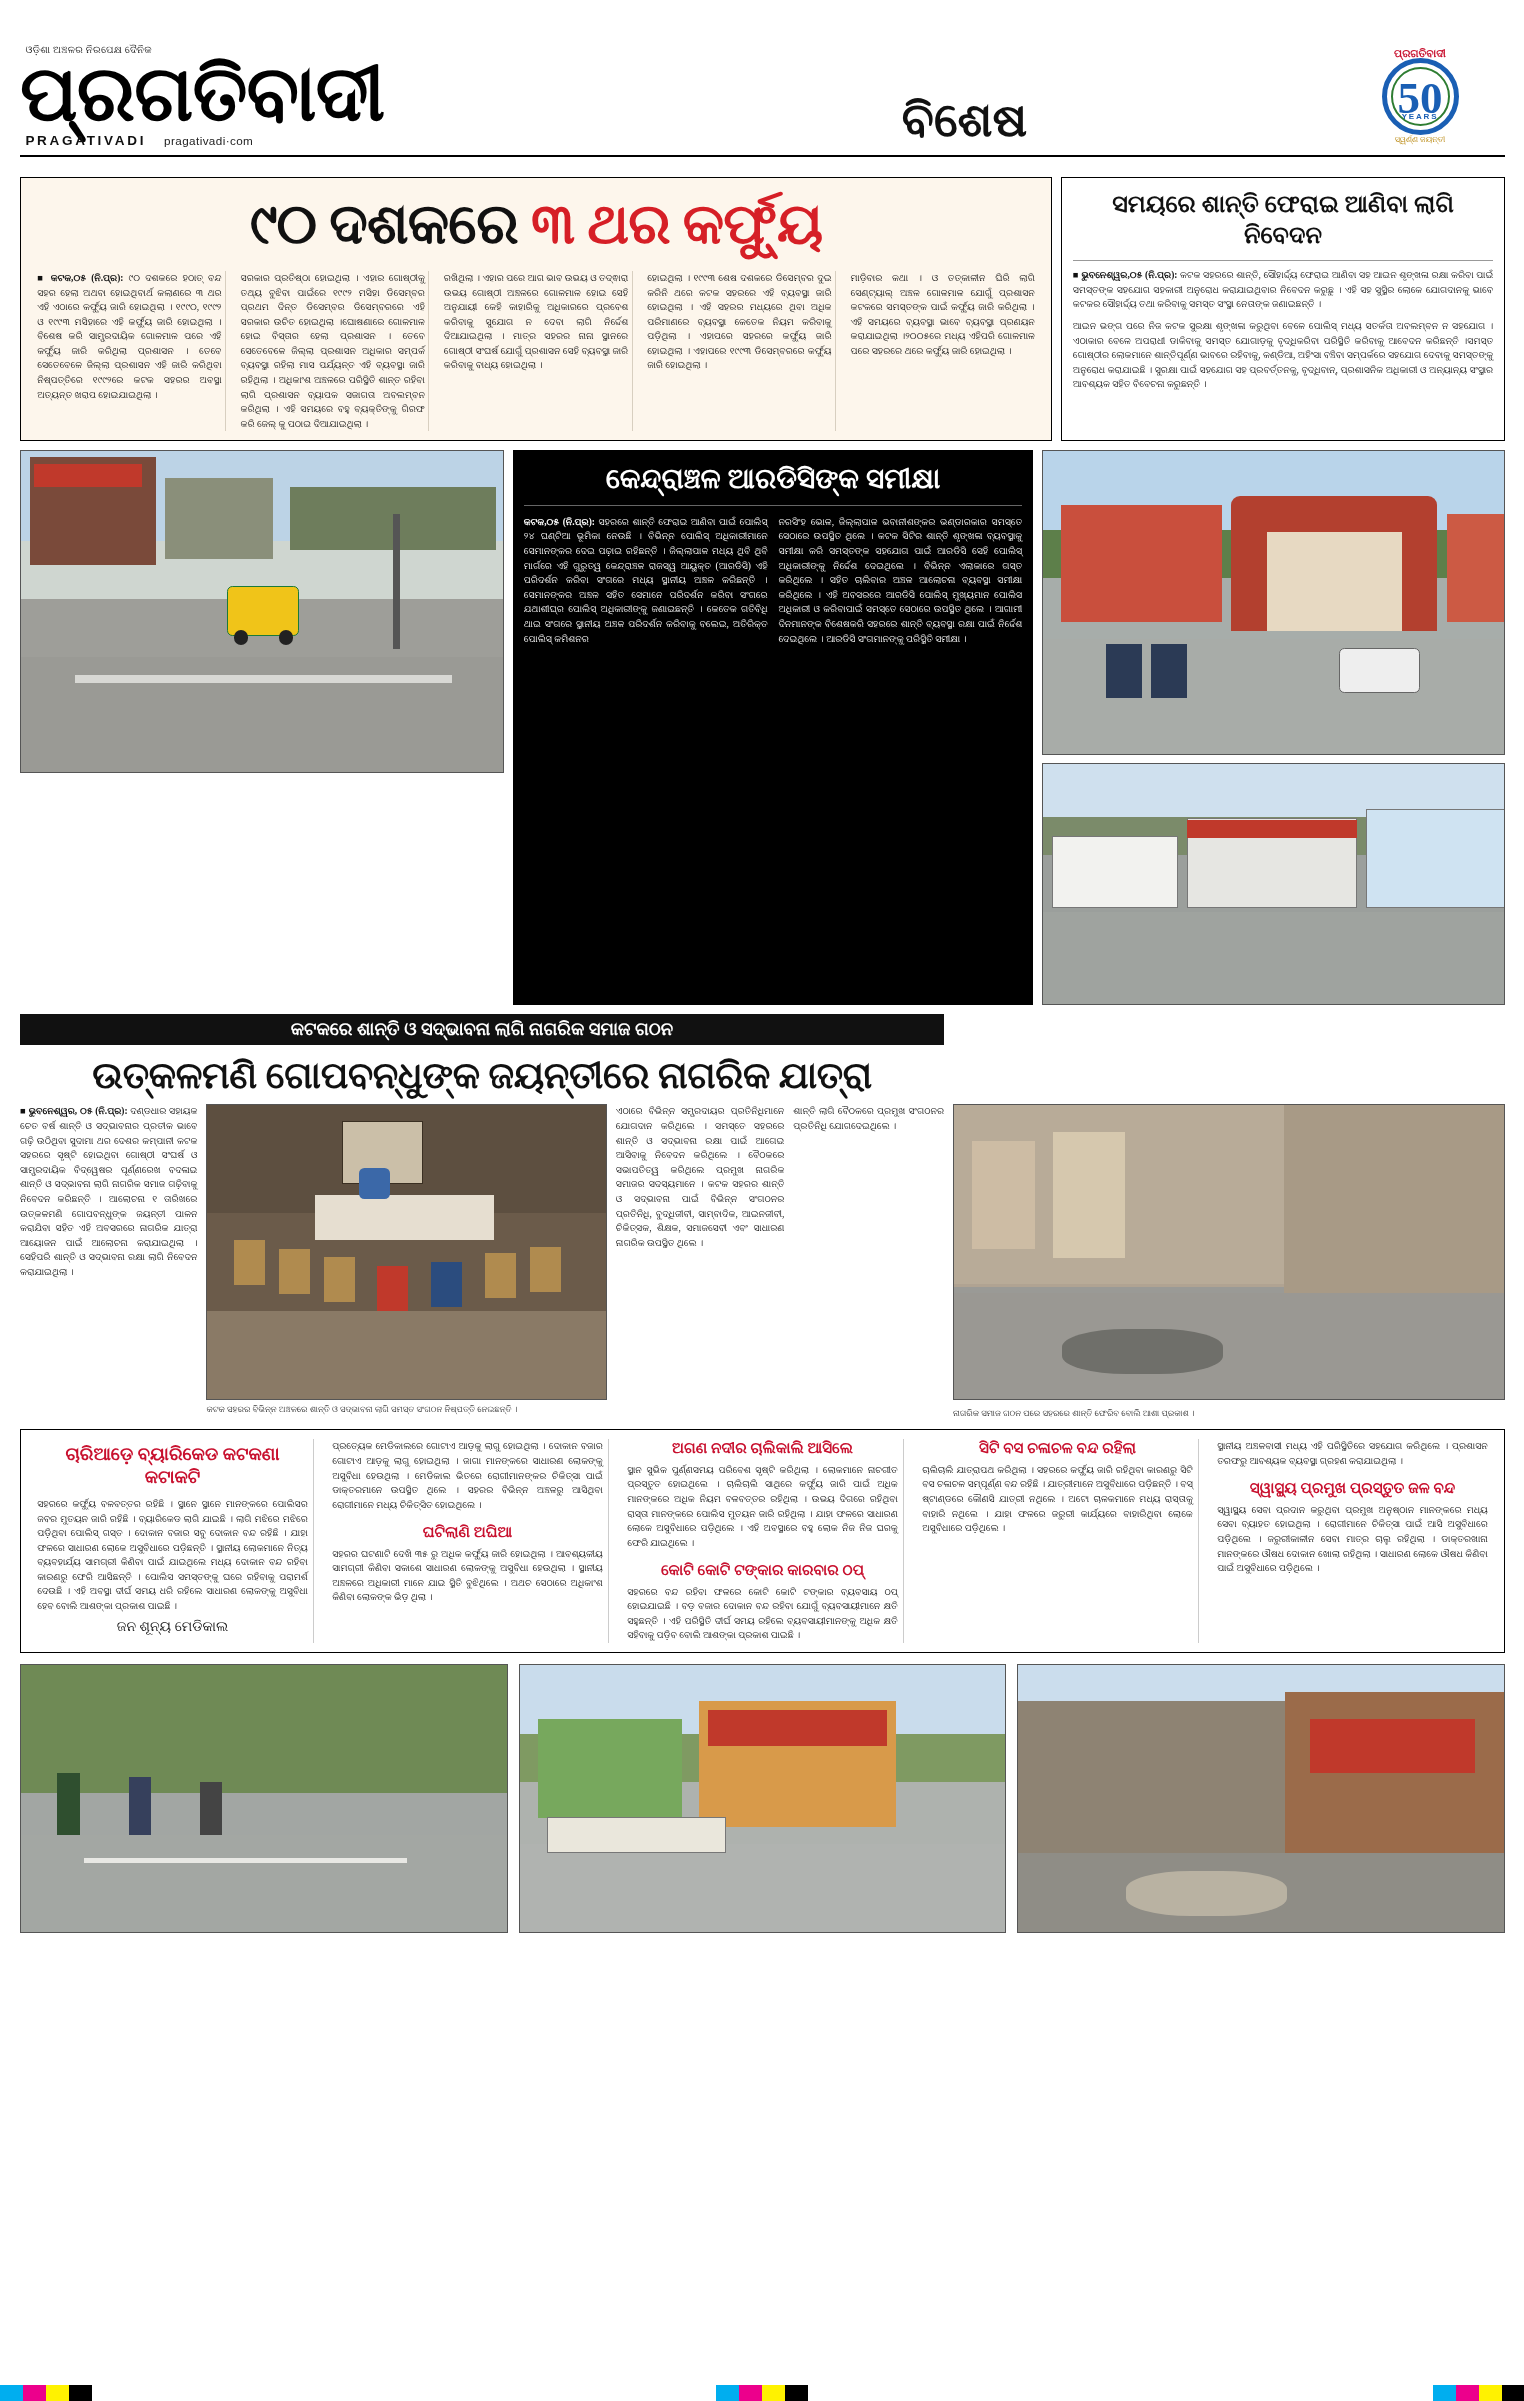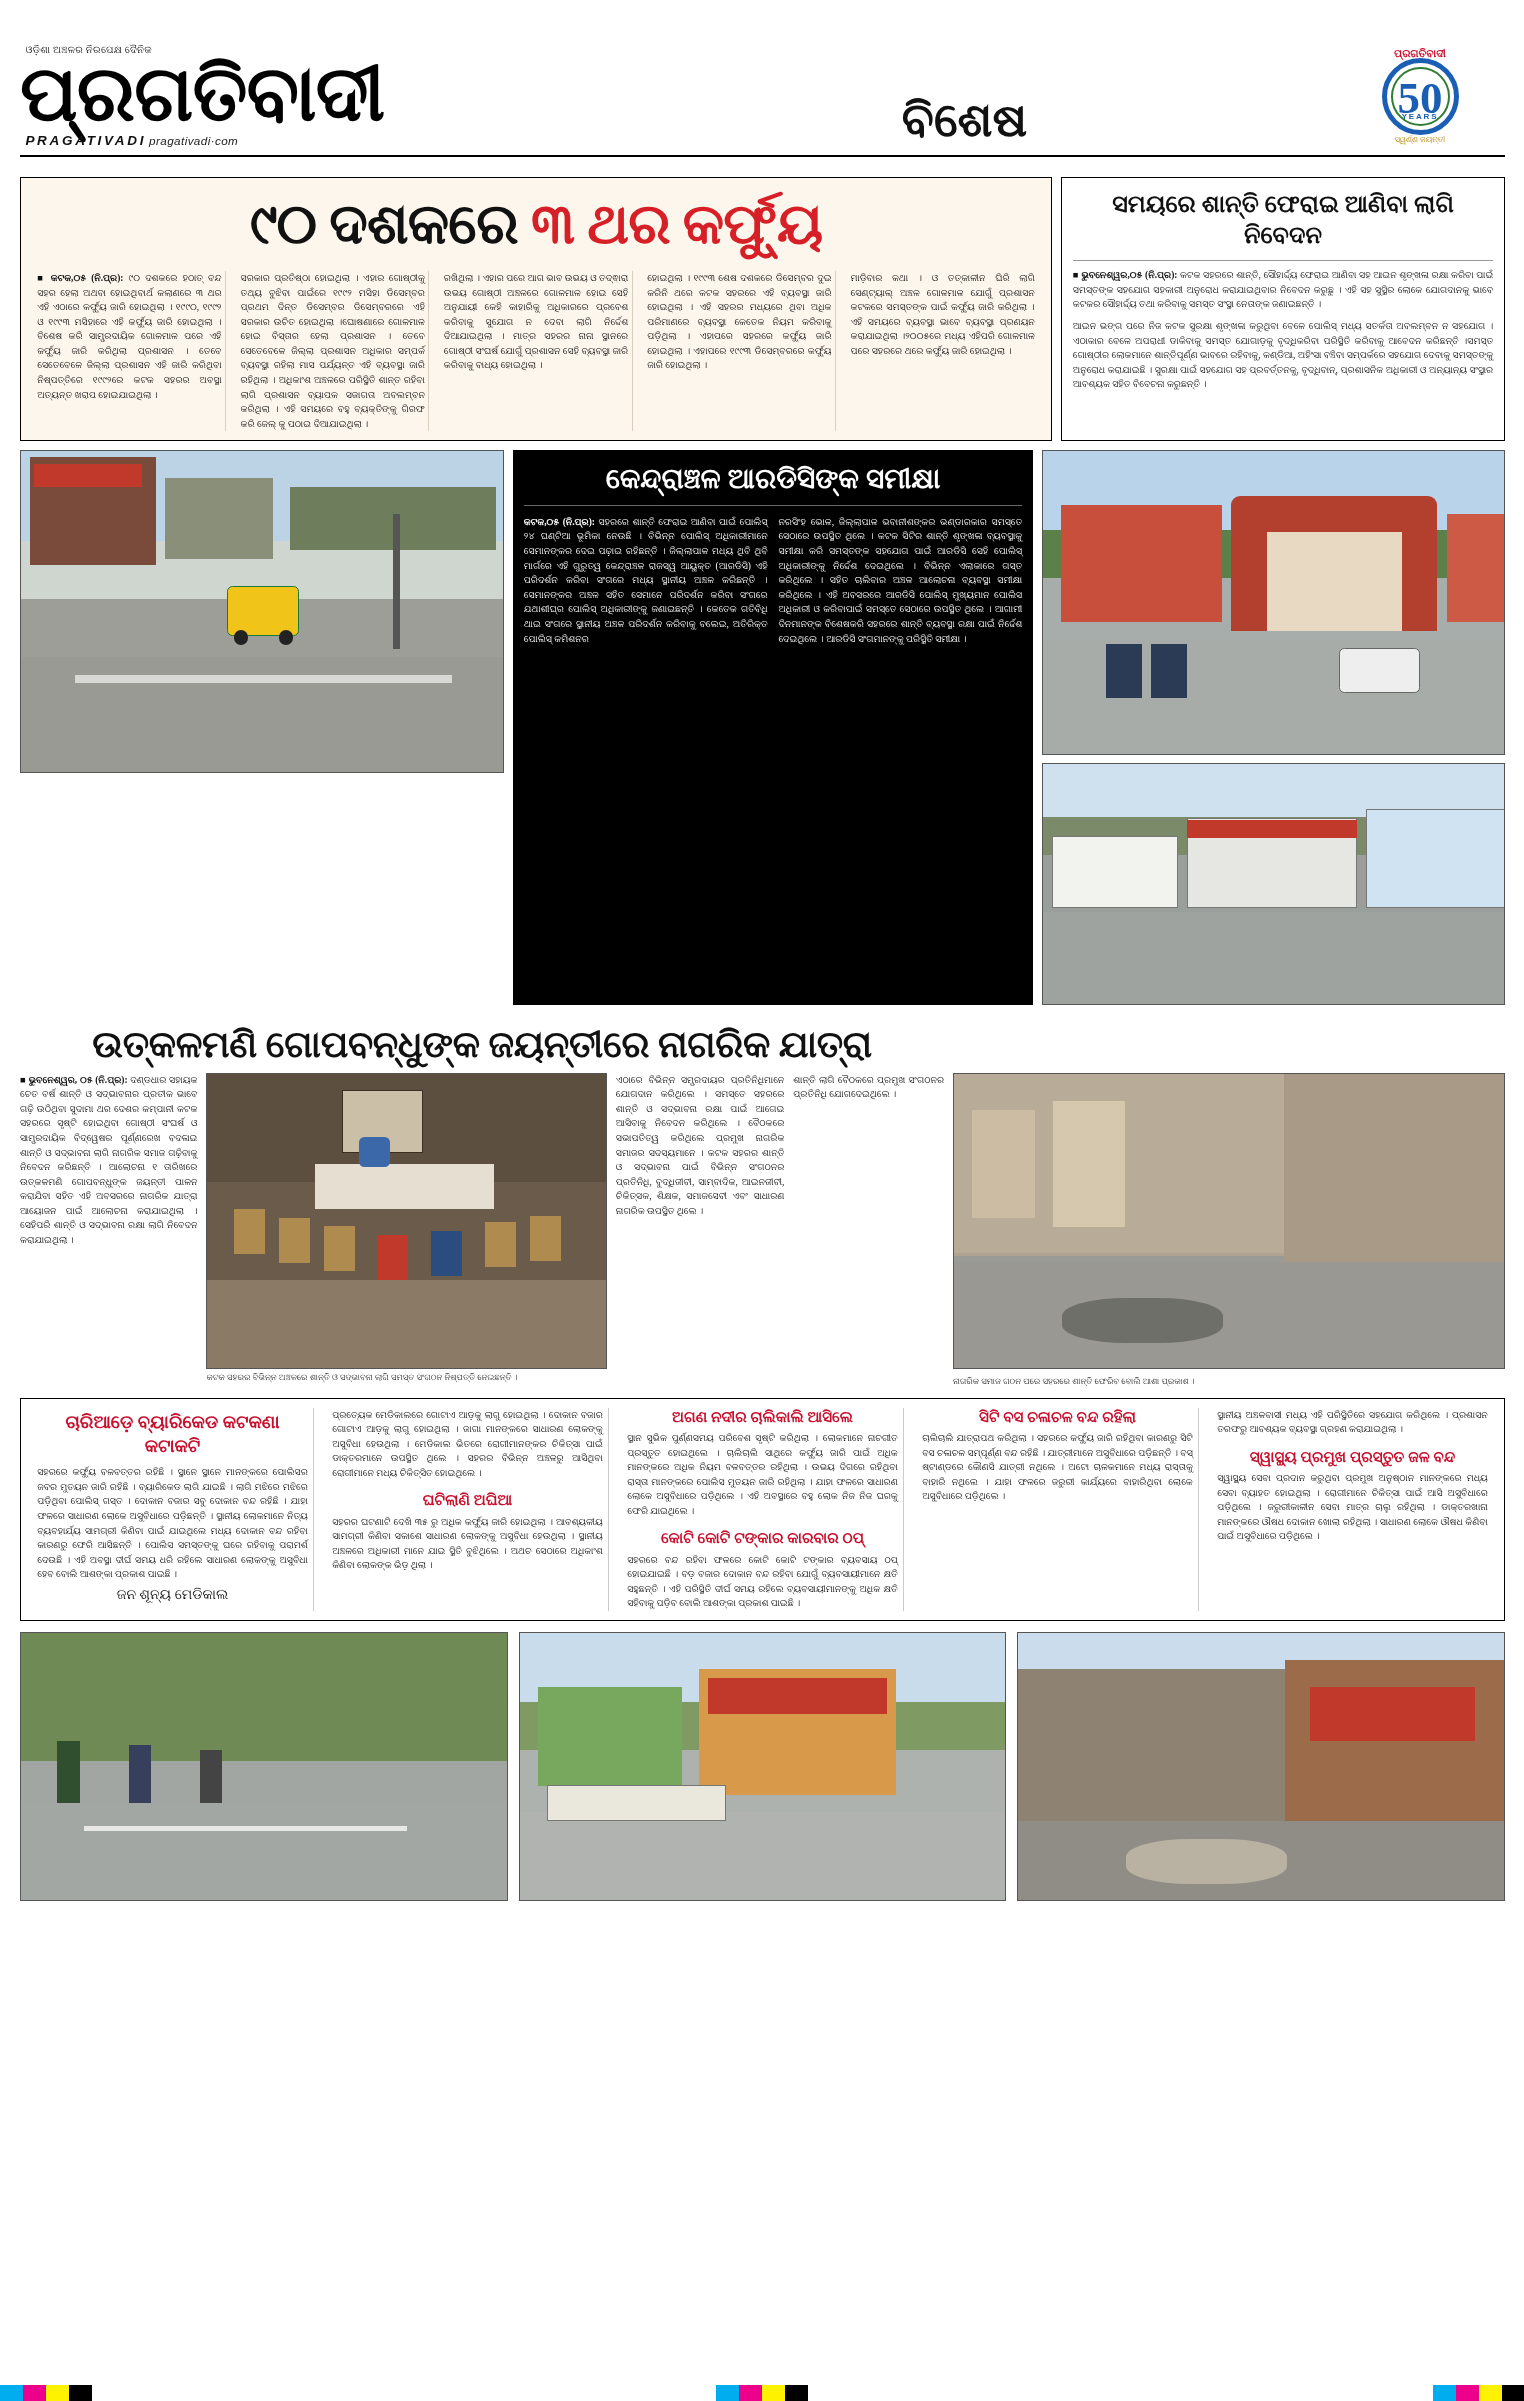--- a/index.html
+++ b/index.html
@@ -15,21 +15,21 @@
   .page { width:1525px; height:2401px; position:relative; padding:12.6px 20px 0 20px; }
 
   
   .masthead { display:flex; align-items:flex-end; justify-content:space-between; height:135px; position:relative; }
   .mh-left { width:574px; }
   .mh-tagline { font-size:10px; letter-spacing:0.3px; color:#222; margin:3.6px 0 1.8px 5.4px; }
   .mh-title {
     font-size:77px; line-height:0.95; font-weight:bold; letter-spacing:-0.9px;
     font-family:"Liberation Serif", serif; color:#000;
   }
-  .mh-sub { display:flex; align-items:baseline; gap:3px; margin-top:1.8px; margin-left:5.4px;font-style:italic;}
+  .mh-sub { display:flex; align-items:baseline; gap:18px; margin-top:1.8px; margin-left:5.4px;}
   .mh-sub .rom { font-size:13.5px; letter-spacing:2.7px; font-weight:bold; }
   .mh-sub .url { font-size:11.7px; letter-spacing:0.4px; color:#222; }
   .mh-center { flex:1; text-align:center; padding-top:30.5px; }
   .mh-center .bishesha { font-size:47px; font-weight:bold; font-family:"Liberation Serif", serif; }
   .mh-right { width:170px; text-align:center; padding-top:3.6px; position:relative; }
   .logo50 { position:relative; width:108px; height:99px; margin:0 auto; }
   .logo50 .ring { position:absolute; left:16px; top:9px; width:77px; height:77px; border-radius:50%; border:5.4px solid #1a5fb4; }
   .logo50 .ring2 { position:absolute; left:25px; top:18px; width:59px; height:59px; border-radius:50%; border:2.7px solid #2e7d32; }
   .logo50 .fifty { position:absolute; left:0; top:23px; width:108px; text-align:center; font-size:45px; font-weight:bold; color:#1a5fb4; font-family:"Liberation Serif", serif; }
   .logo50 .yrs { position:absolute; left:0; top:63px; width:108px; text-align:center; font-size:8px; letter-spacing:1.8px; color:#1a5fb4; font-weight:bold; }
@@ -223,20 +223,21 @@
         <div class="ph-el" style="left:144px;top:54px;width:170px;height:90px;background:#e6e6e2;border:0.9px solid #777;"></div>
         <div class="ph-el" style="left:144px;top:56px;width:170px;height:18px;background:#c0392b;"></div>
         <div class="ph-el" style="left:323px;top:45px;width:179px;height:99px;background:#cfe3f2;border:0.9px solid #777;"></div>
         <div class="ph-el" style="left:0;top:148px;width:100%;height:94px;background:#9fa39f;"></div>
       </div>
     </div>
   </div>
 
   <div class="banner">
     <div class="banner-left">
+      <div class="banner-strip od">କଟକରେ ଶାନ୍ତି ଓ ସଦ୍ଭାବନା ଲାଗି ନାଗରିକ ସମାଜ ଗଠନ</div>
       <div class="banner-head od">ଉତ୍କଳମଣି ଗୋପବନ୍ଧୁଙ୍କ ଜୟନ୍ତୀରେ ନାଗରିକ ଯାତ୍ରା</div>
     </div>
     <div style="flex:1;"></div>
   </div>
 
   <div class="mid-row">
     <div class="mid-left">
       <div style="width:179px;" class="mid-col od">
         <span class="byline">■ ଭୁବନେଶ୍ୱର, ୦୫ (ନି.ପ୍ର):</span>
         <span>ଦଣ୍ଡଧାର ସହାୟକ ଚେତ ବର୍ଷ ଶାନ୍ତି ଓ ସଦ୍ଭାବନାର ପ୍ରତୀକ ଭାବେ ଗଢ଼ି ଉଠିଥିବା ସୁଦାମା ଥର ଦେଶର କମ୍ପାନୀ କଟକ ସହରରେ ସୃଷ୍ଟି ହୋଇଥିବା ଗୋଷ୍ଠୀ ସଂଘର୍ଷ ଓ ସାମ୍ପ୍ରଦାୟିକ ବିଦ୍ୱେଷର ପୂର୍ଣ୍ଣରେଖ ବଦଳାଇ ଶାନ୍ତି ଓ ସଦ୍ଭାବନା ଲାଗି ନାଗରିକ ସମାଜ ଗଢ଼ିବାକୁ ନିବେଦନ କରିଛନ୍ତି । ଆଲୋଚନା ୧ ତାରିଖରେ ଉତ୍କଳମଣି ଗୋପବନ୍ଧୁଙ୍କ ଜୟନ୍ତୀ ପାଳନ କରାଯିବା ସହିତ ଏହି ଅବସରରେ ନାଗରିକ ଯାତ୍ରା ଆୟୋଜନ ପାଇଁ ଆଲୋଚନା କରାଯାଇଥିଲା । ସେହିପରି ଶାନ୍ତି ଓ ସଦ୍ଭାବନା ରକ୍ଷା ଲାଗି ନିବେଦନ କରାଯାଇଥିଲା ।</span>

